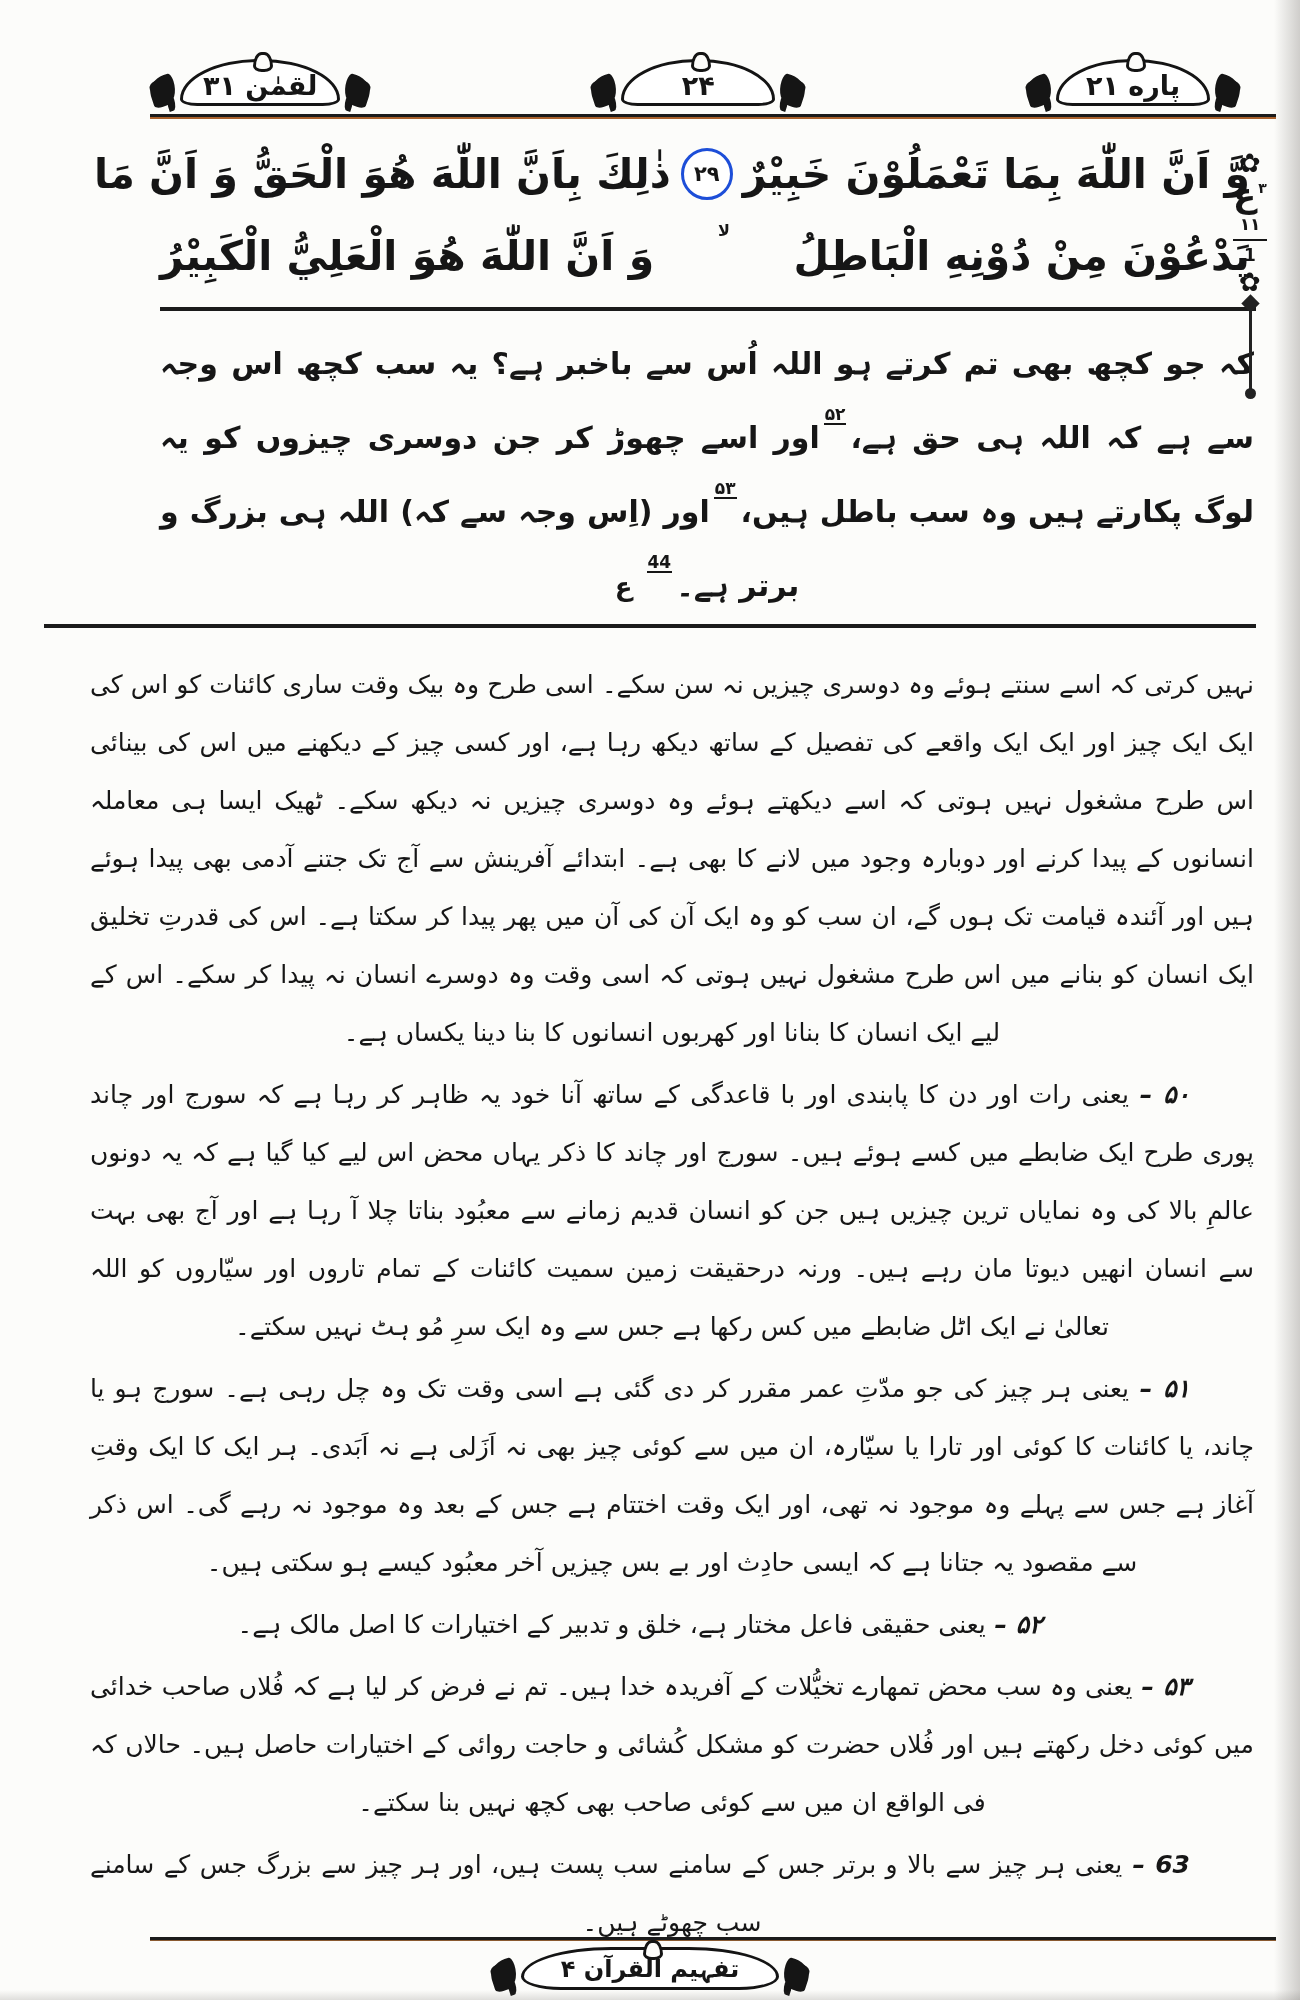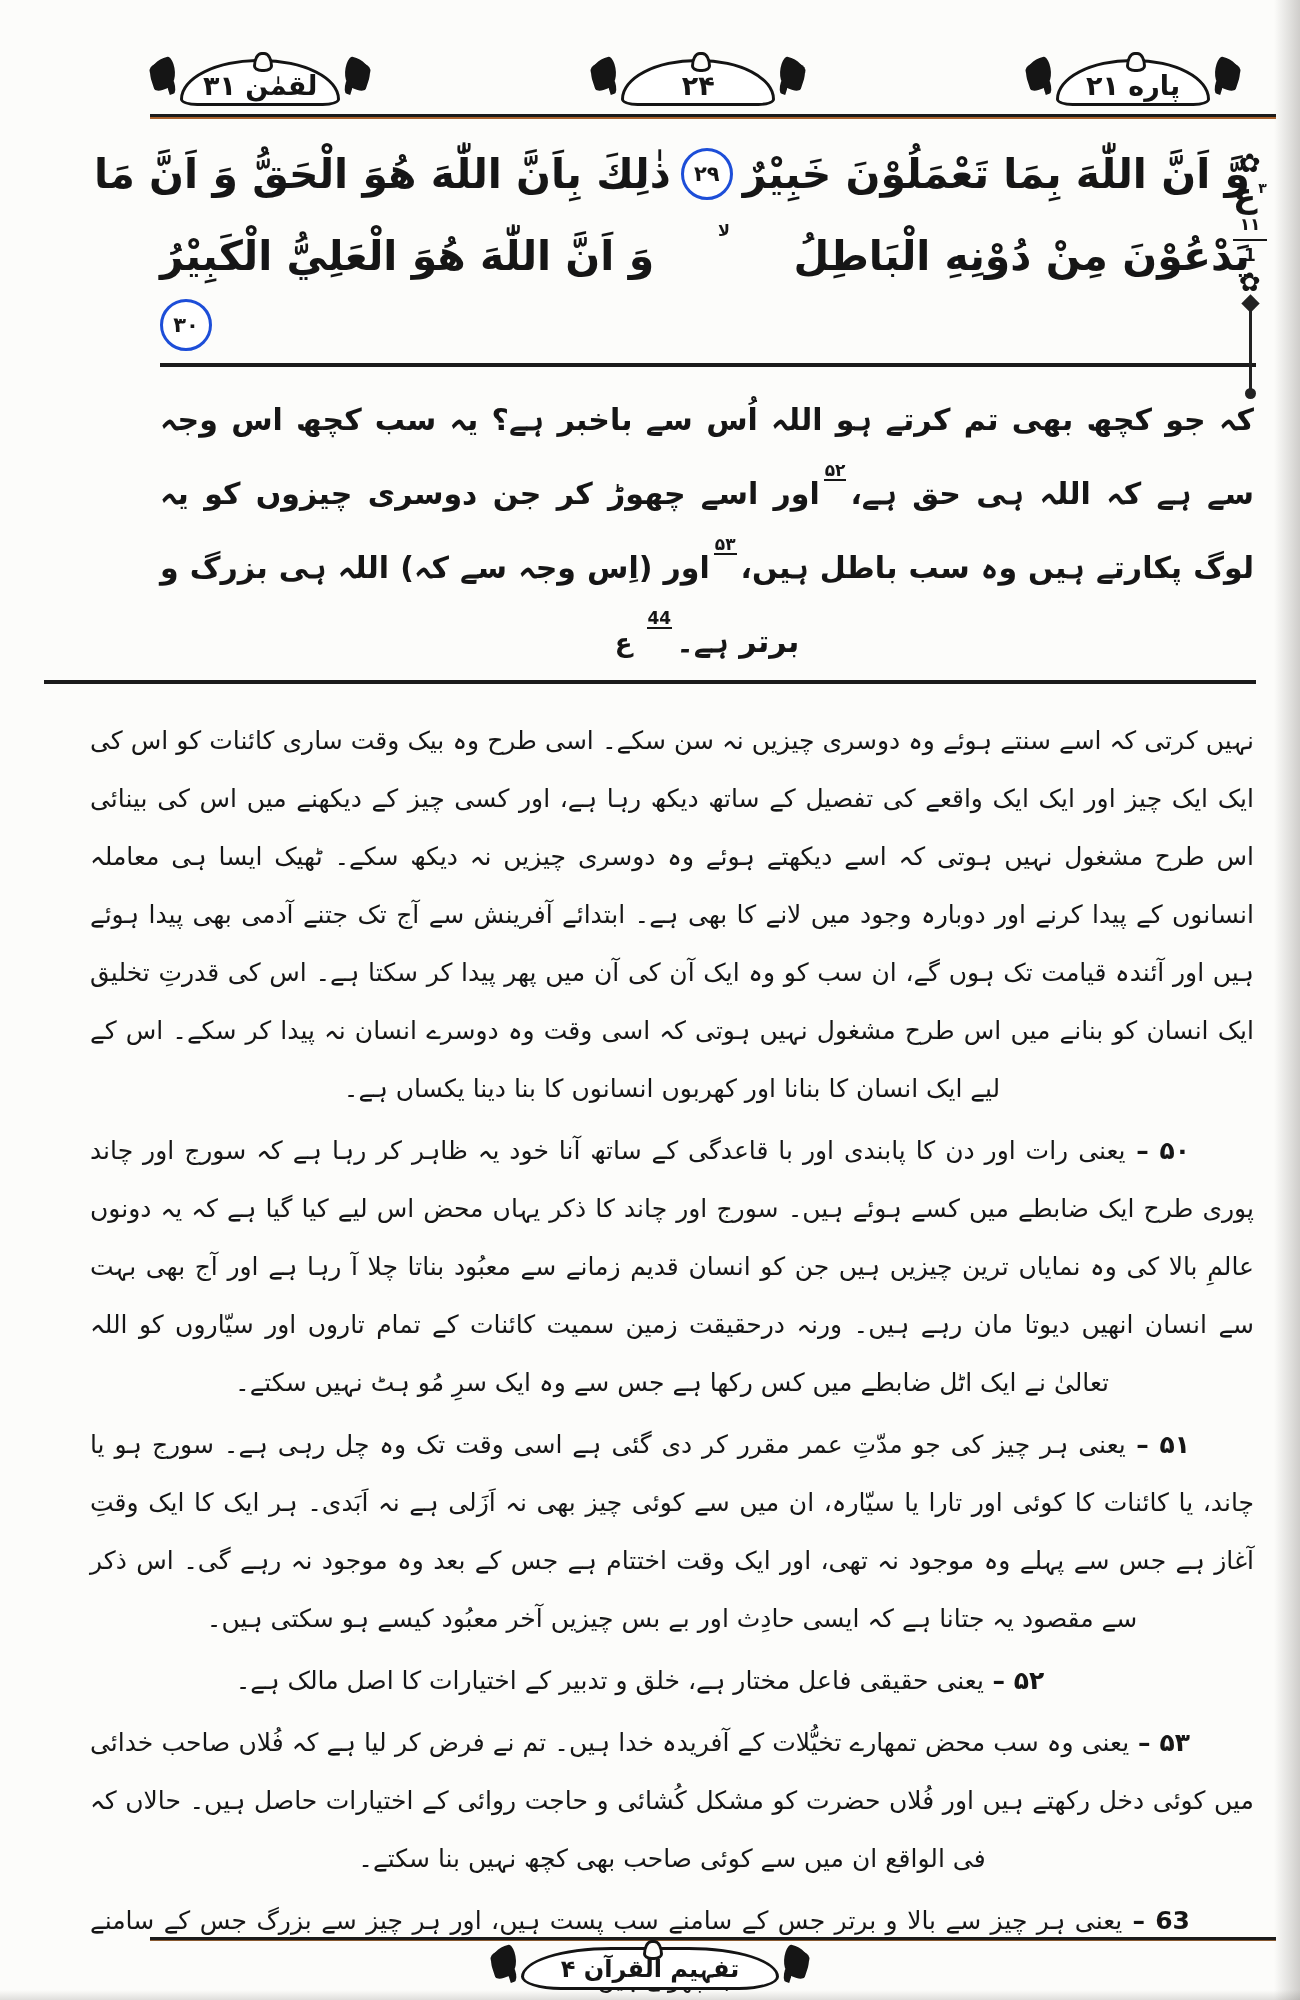--- a/index.html
+++ b/index.html
@@ -25,21 +25,21 @@
   }
 
   
   .hdr{
     margin:28px 60px 0 150px;
     height:78px;
     display:flex;
     justify-content:space-between;
     align-items:flex-end;
   }
-  .cartouche{display:inline-flex;align-items:flex-start;gap:4px;}
+  .cartouche{display:inline-flex;align-items:flex-end;gap:4px;}
   .arch{
     display:inline-block;
     min-width:108px;
     text-align:center;
     font-size:27px;font-weight:bold;
     line-height:1.15;
     padding:8px 20px 2px;
     border:3px solid #141414;
     background:#fff;
     border-radius:55% 55% 12% 12% / 95% 95% 16% 16%;
@@ -135,21 +135,21 @@
     margin:14px 46px 0 90px;
     padding-top:14px;
     font-size:25px;
     line-height:58px;
   }
   .c-para{
     text-align:justify;text-align-last:center;
     margin:0 0 4px 0;
   }
   .c-para.numbered{text-indent:64px;}
-  .c-num{font-weight:bold;letter-spacing:2px;}
+  .c-num{font-weight:bold;letter-spacing:2px;font-style:italic;}
 
   
   .footer{position:absolute;left:0;right:0;bottom:10px;z-index:3;}
   .rule-bot{margin:0 24px 6px 150px;height:3px;background:#1b1b1b;border-bottom:1px solid #8a5a30;}
   .foot-row{display:flex;justify-content:center;}
   .foot-row .arch{
     font-size:24px;min-width:200px;padding:6px 26px 3px;
     border-radius:45% 45% 20% 20% / 90% 90% 40% 40%;
   }
 </style>
@@ -198,23 +198,20 @@
     <div class="q-line">
       <span class="q-seg">وَّ اَنَّ اللّٰهَ بِمَا تَعْمَلُوْنَ خَبِيْرٌ</span>
       <span class="medallion">۲۹</span>
       <span class="q-seg">ذٰلِكَ بِاَنَّ اللّٰهَ هُوَ الْحَقُّ وَ اَنَّ مَا</span>
     </div>
     <div class="q-line">
       <span class="q-seg">يَدْعُوْنَ مِنْ دُوْنِهِ الْبَاطِلُ</span>
       <span class="waqf">لا</span>
       <span class="q-seg">وَ اَنَّ اللّٰهَ هُوَ الْعَلِيُّ الْكَبِيْرُ</span>
     </div>
-    <div class="q-line q-line3">
-      <span class="medallion">۳۰</span>
-    </div>
   </section>
 
   <div class="rule rule-mid"></div>
 
   <section class="translation">
     <span>کہ جو کچھ بھی تم کرتے ہو اللہ اُس سے باخبر ہے؟ یہ سب کچھ اس وجہ سے ہے کہ اللہ ہی حق ہے،</span><sup class="fn">۵۲</sup><span>اور اسے چھوڑ کر جن دوسری چیزوں کو یہ لوگ پکارتے ہیں وہ سب باطل ہیں،</span><sup class="fn">۵۳</sup><span>اور (اِس وجہ سے کہ) اللہ ہی بزرگ و برتر ہے۔</span><sup class="fn">44</sup><span class="ruku-end">ع</span>
   </section>
 
   <div class="rule rule-sep"></div>
 

